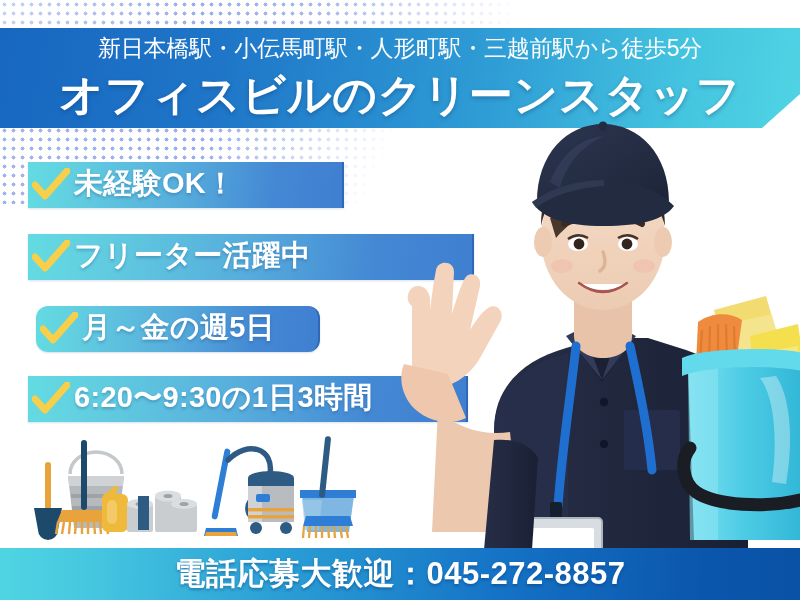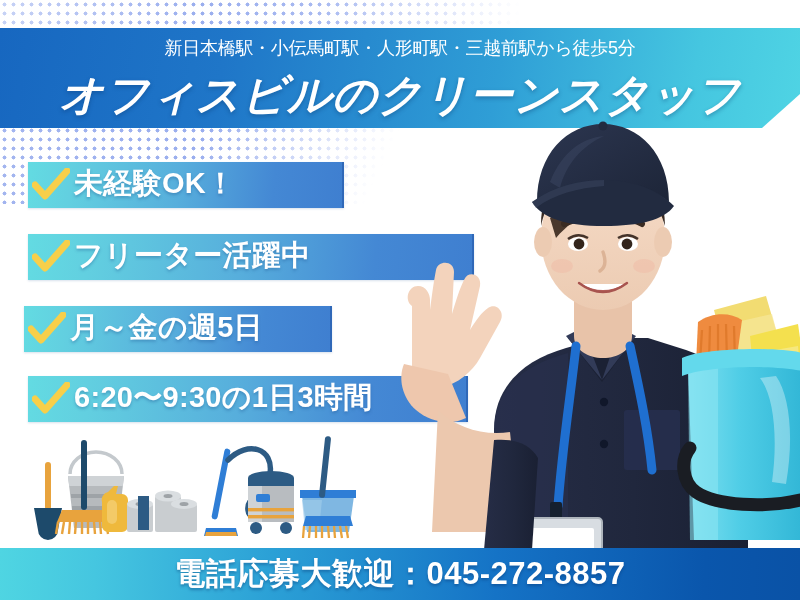--- a/index.html
+++ b/index.html
@@ -35,30 +35,29 @@
   
   #header-block {
     position:absolute; left:0; top:28px; width:800px; height:100px;
     background:linear-gradient(100deg,#1767c0 0%,#1f76c8 28%,#2f9ed6 62%,#45c6e0 86%,#4fd4e4 100%);
     -webkit-clip-path:polygon(0 0, 800px 0, 800px 66px, 762px 100px, 0 100px);
             clip-path:polygon(0 0, 800px 0, 800px 66px, 762px 100px, 0 100px);
   }
   #station-line {
     position:absolute; left:0; top:28px; width:800px; height:40px;
     display:flex; align-items:center; justify-content:center;
-    color:#ffffff; font-size:18px; font-weight:400; letter-spacing:-0.3px;
+    color:#ffffff; font-size:23px; font-weight:400; letter-spacing:-0.3px;
     white-space:nowrap;
   }
   #main-title {
     position:absolute; left:0; top:66px; width:800px; height:58px;
     display:flex; align-items:center; justify-content:center;
     color:#ffffff; font-size:44px; font-weight:bold; letter-spacing:0.5px;
     white-space:nowrap;
     text-shadow:0 2px 4px rgba(10,50,100,.35);
-    font-style:italic;
   }
 
   
   .bullet {
     position:absolute; height:46px;
     background:linear-gradient(95deg,#63dbe2 0%,#62cfe0 14%,#57aedc 48%,#4488d4 78%,#3f7fd0 100%);
     border-right:2px solid #2f68b8;
     display:flex; align-items:center;
     box-shadow:0 1px 2px rgba(40,90,150,.18);
   }
@@ -68,21 +67,21 @@
   }
   .bullet .check svg { display:block; }
   .bullet .btext {
     color:#ffffff; font-size:29px; font-weight:bold;
     letter-spacing:0.3px; white-space:nowrap;
     text-shadow:0 2px 3px rgba(30,80,140,.35);
     padding-bottom:2px;
   }
   #bullet-0 { left:28px; top:162px;  width:316px; }
   #bullet-1 { left:28px; top:234px;  width:446px; }
-  #bullet-2 { left:24px; top:306px;  width:308px; }
+  #bullet-2 { left:36px; top:306px;  width:284px;border-radius:12px; }
   #bullet-3 { left:28px; top:376px;  width:440px; }
 
   
   #phone-bar {
     position:absolute; left:0; top:548px; width:800px; height:52px;
     background:linear-gradient(92deg,#4fd5e2 0%,#45c6e0 12%,#2ba0d6 34%,#1573c6 62%,#0a56ac 88%,#0a52a6 100%);
     display:flex; align-items:center; justify-content:center;
   }
   #phone-text {
     color:#ffffff; font-size:31px; font-weight:bold; letter-spacing:0.5px;

